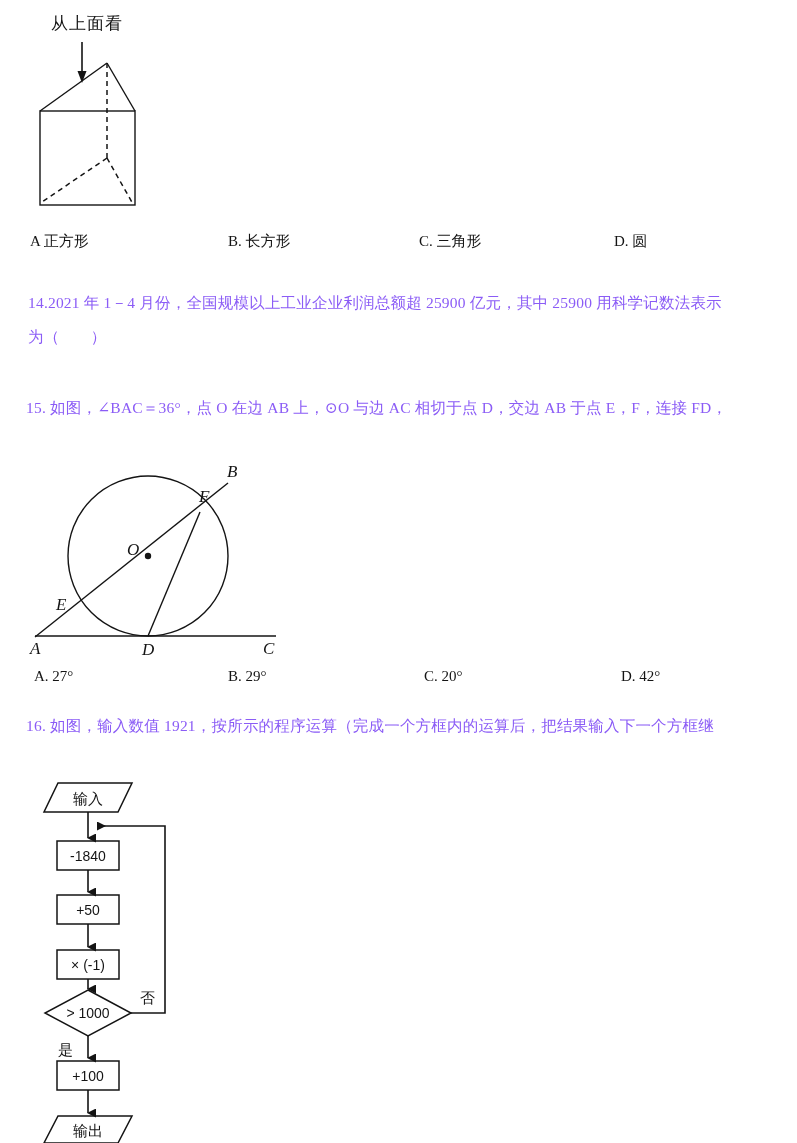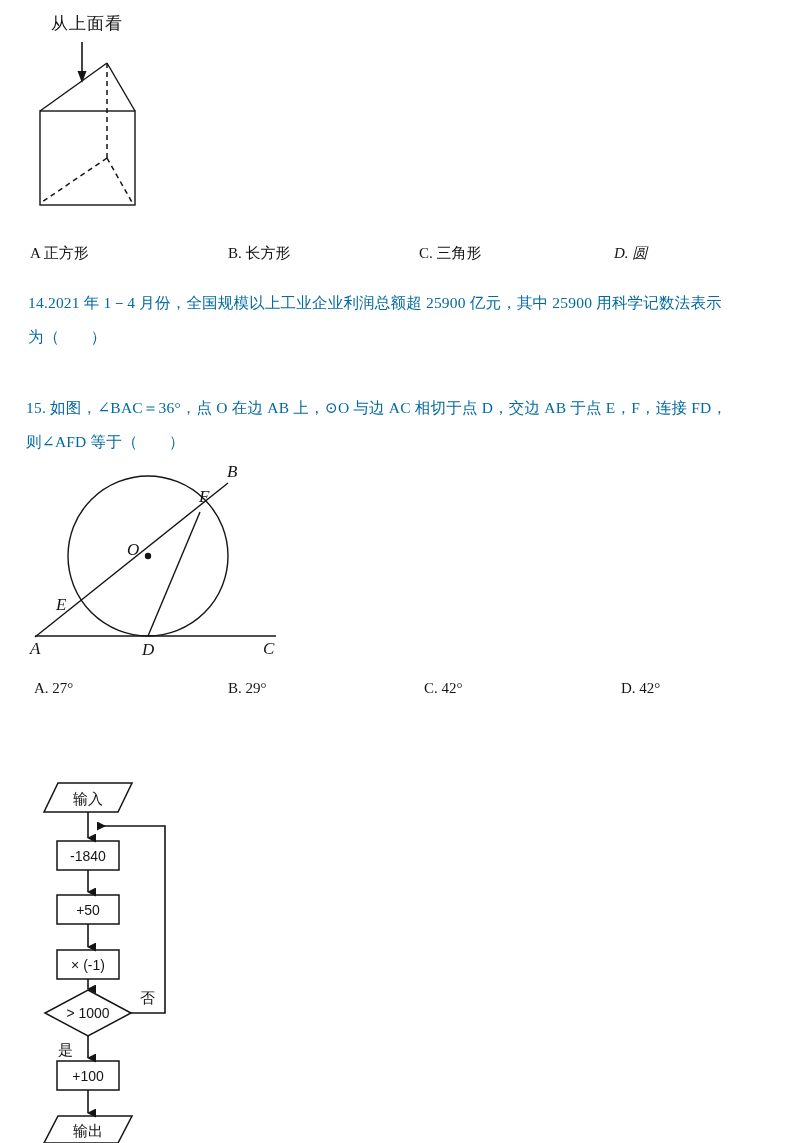--- a/index.html
+++ b/index.html
@@ -19,34 +19,33 @@
     position: relative;
     width: 683px;
     height: 1143px;
   }
   .qtext {
     position: absolute;
     font-size: 15.5px;
     line-height: 34px;
     letter-spacing: 0.2px;
     white-space: nowrap;
-    color: #0369a1;
+    color: #8b5cf6;
   }
   .opts {
     position: absolute;
     left: 0;
     width: 797px;
     height: 26px;
     font-size: 15px;
     color: #141414;
   }
   .opt {
     position: absolute;
     white-space: nowrap;
-    margin-top: 12px;
   }
   .opt sup {
     font-size: 10px;
     vertical-align: super;
     line-height: 0;
   }
   .fig {
     position: absolute;
   }
   .mi {
@@ -107,30 +106,29 @@
         <line x1="107" y1="128" x2="42" y2="172"></line>
         <line x1="107" y1="128" x2="133" y2="174"></line>
       </g>
     </svg>
   </div>
 
   <div class="opts" style="top:232px;">
     <span class="opt" style="left:30px;">A  正方形</span>
     <span class="opt" style="left:228px;">B. 长方形</span>
     <span class="opt" style="left:419px;">C. 三角形</span>
-    <span class="opt" style="left:614px;font-style:italic;">D. 圆</span>
+    <span class="opt" style="left:614px;">D. 圆</span>
   </div>
 
   <div class="qtext" style="left:28px; top:286px;">14.2021 年 1－4 月份，全国规模以上工业企业利润总额超 25900 亿元，其中 25900 用科学记数法表示</div>
   <div class="qtext" style="left:28px; top:320px;">为（　　）</div>
 
 
   <div class="qtext" style="left:26px; top:391px;"><span>15. 如图，∠</span><span class="mi">BAC</span><span>＝36°，点 </span><span class="mi">O</span><span> 在边 </span><span class="mi">AB</span><span> 上，⊙</span><span class="mi">O</span><span> 与边 </span><span class="mi">AC</span><span> 相切于点 </span><span class="mi">D</span><span>，交边 </span><span class="mi">AB</span><span> 于点 </span><span class="mi">E</span><span>，</span><span class="mi">F</span><span>，连接 </span><span class="mi">FD</span><span>，</span></div>
 
-  <div class="qtext" style="left:26px; top:425px;"><span>则∠</span><span class="mi">AFD</span><span> 等于（　　）</span></div>
 
   <div class="fig" style="left:14px; top:455px;">
     <svg width="300" height="205" viewBox="0 0 300 205">
 
       <circle cx="134" cy="101" r="80" fill="none" stroke="#141414" stroke-width="1.4"></circle>
 
       <circle cx="134" cy="101" r="3.2" fill="#141414"></circle>
 
       <line x1="21" y1="181" x2="262" y2="181" stroke="#141414" stroke-width="1.6"></line>
 
@@ -144,24 +142,25 @@
       <text class="lbl" x="128" y="200">D</text>
       <text class="lbl" x="42" y="155">E</text>
       <text class="lbl" x="185" y="47">F</text>
       <text class="lbl" x="113" y="100">O</text>
     </svg>
   </div>
 
   <div class="opts" style="top:668px;">
     <span class="opt" style="left:34px;">A. 27°</span>
     <span class="opt" style="left:228px;">B. 29°</span>
-    <span class="opt" style="left:424px;">C. 42°</span>
+    <span class="opt" style="left:424px;">C. 20°</span>
     <span class="opt" style="left:621px;">D. 42°</span>
   </div>
 
+  <div class="qtext" style="left:26px; top:709px;">16. 如图，输入数值 1921，按所示的程序运算（完成一个方框内的运算后，把结果输入下一个方框继</div>
 
   <div class="fig" style="left:20px; top:775px;">
     <svg width="210" height="368" viewBox="0 0 210 368">
       <defs>
         <marker id="arrowDown" markerWidth="9" markerHeight="9" refX="4.5" refY="8" orient="auto" markerUnits="userSpaceOnUse">
           <polygon points="0,0 9,0 4.5,9" fill="#141414"></polygon>
         </marker>
         <marker id="arrowLeft" markerWidth="9" markerHeight="9" refX="8" refY="4.5" orient="auto" markerUnits="userSpaceOnUse">
           <polygon points="9,0 9,9 0,4.5" fill="#141414"></polygon>
         </marker>

